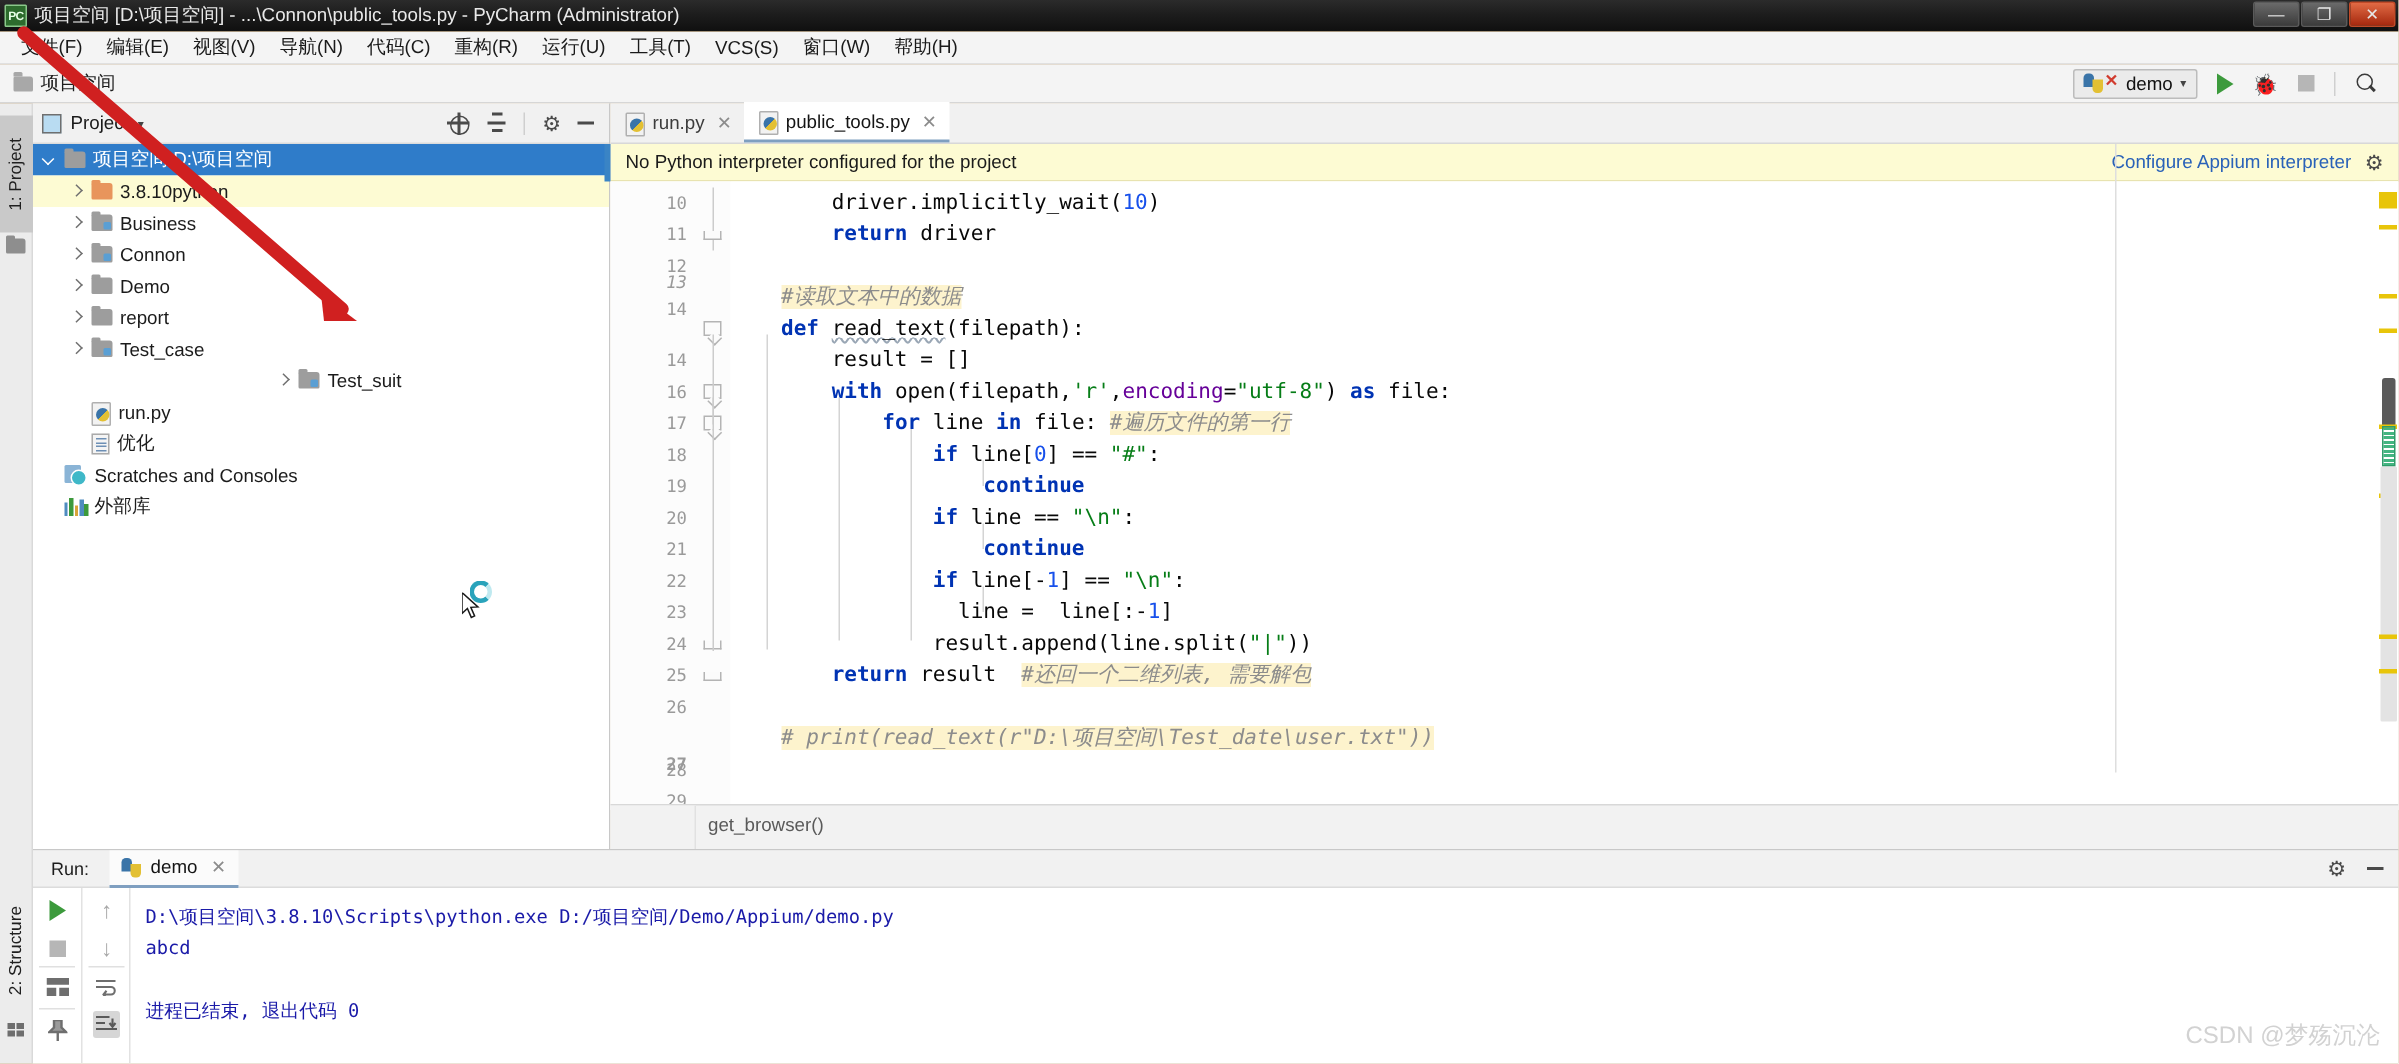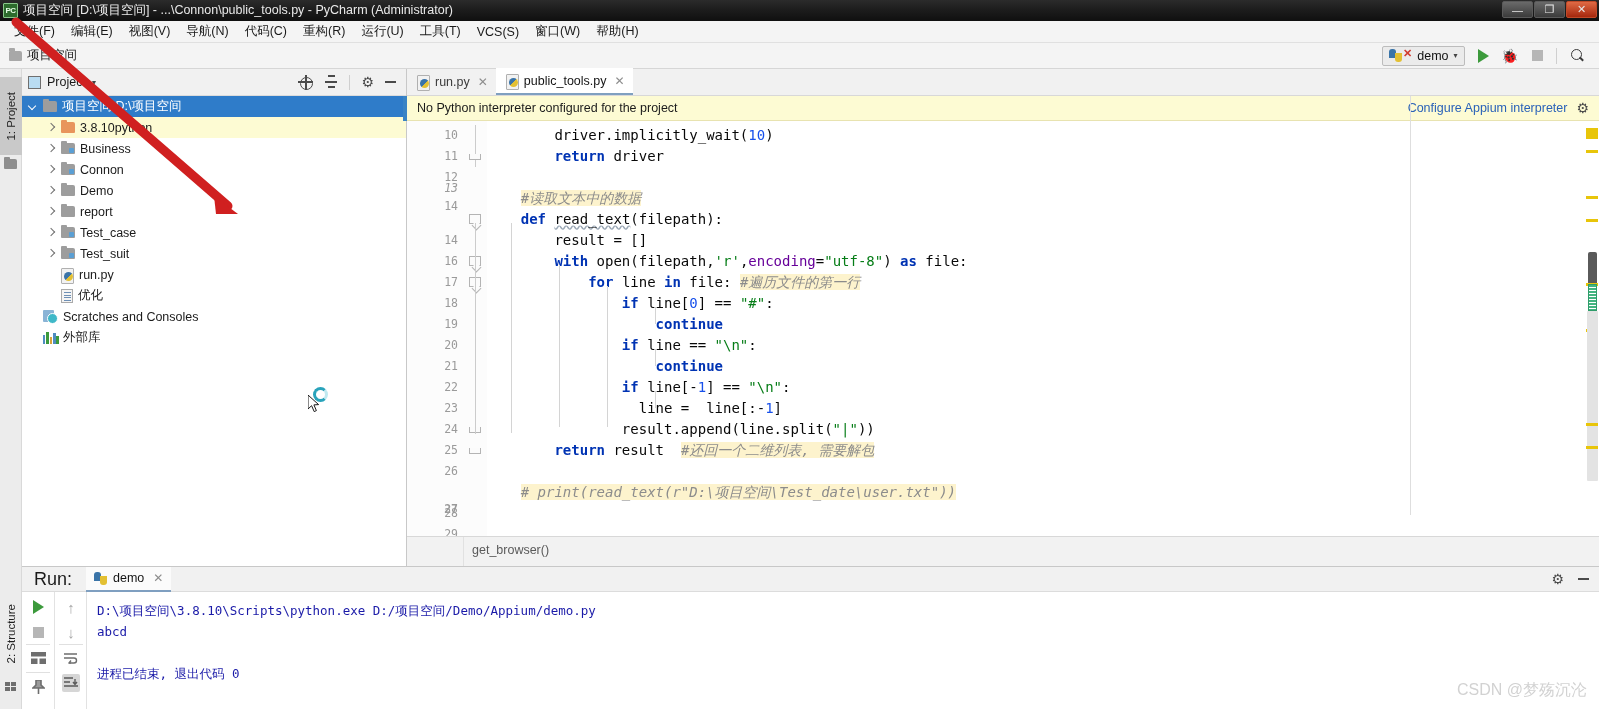--- a/index.html
+++ b/index.html
@@ -234,21 +234,21 @@
   .breadcrumb-bar {
     position:absolute; left:407px; top:536px; width:1192px; height:30px;
     background:#f2f2f2; border-top:1px solid #d8d8d8;
   }
   .bc-left-cell { position:absolute; left:0; top:0; width:57px; height:30px; background:#f2f2f2; border-right:1px solid #e1e1e1; }
   .bc-text { position:absolute; left:65px; top:6px; font-size:12.5px; color:#5a5a5a; }
 
   
   .runpanel { position:absolute; left:22px; top:566px; width:1577px; height:143px; background:#ffffff; border-top:1px solid #c8c8c8; }
   .run-head { height:25px; background:#f1f1f1; border-bottom:1px solid #dcdcdc; display:flex; align-items:center; padding-left:12px; }
-  .run-label { font-size:18px; color:#1b1b1b; margin-right:14px; }
+  .run-label { font-size:12px; color:#1b1b1b; margin-right:14px; }
   .run-tab { display:flex; align-items:center; gap:6px; font-size:12.5px; color:#141414; height:25px; padding:0 8px; border-bottom:2px solid #7f9fc0; background:#fbfbfb;}
   .run-head-right { margin-left:auto; display:flex; align-items:center; gap:14px; padding-right:10px; }
 
   .run-body { position:relative; height:117px; background:#ffffff; display:flex; }
   .run-toolcol { width:33px; border-right:1px solid #e2e2e2; position:relative; flex:none; }
   .run-toolcol2 { width:32px; border-right:1px solid #e2e2e2; position:relative; flex:none; }
   .tbtn { position:absolute; left:7px; width:18px; height:18px; display:flex; align-items:center; justify-content:center; }
   .tbtn.sel { background:#d6d6d6; border-radius:2px; }
   .tri-run-sm { width:0;height:0;border-left:11px solid #3c9a3c;border-top:7px solid transparent;border-bottom:7px solid transparent;}
   .stop-sm { width:11px;height:11px;background:#b6b6b6;}
@@ -382,21 +382,21 @@
         <div class="trow" style="padding-left: 24px;">
           <span class="arrow"></span>
           <span class="fico gray" style="margin-left: 4px;"></span>
           <span class="tlabel">report</span>
         </div>
         <div class="trow" style="padding-left: 24px;">
           <span class="arrow"></span>
           <span class="fico src" style="margin-left: 4px;"></span>
           <span class="tlabel">Test_case</span>
         </div>
-        <div class="trow" style="padding-left: 24px;">
+        <div class="trow" style="padding-left: 24px; justify-content: center;">
           <span class="arrow"></span>
           <span class="fico src" style="margin-left: 4px;"></span>
           <span class="tlabel">Test_suit</span>
         </div>
         <div class="trow" style="padding-left: 24px;">
           <span style="width: 11px; flex: 0 0 auto;"></span>
           <span class="pyfile-ico" style="margin-left: 4px;"></span>
           <span class="tlabel">run.py</span>
         </div>
         <div class="trow" style="padding-left: 24px;">

